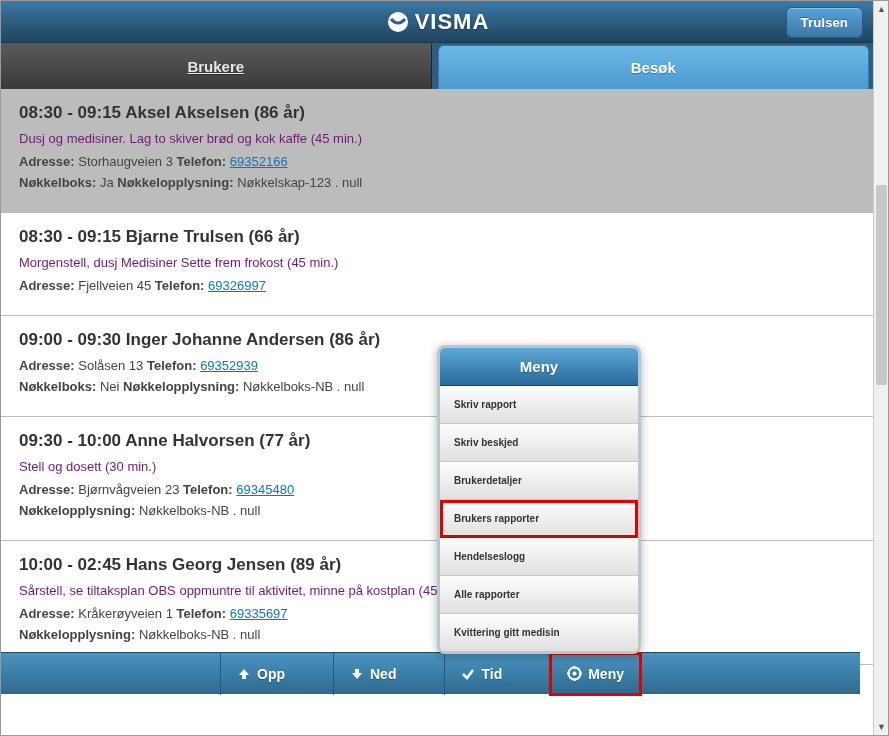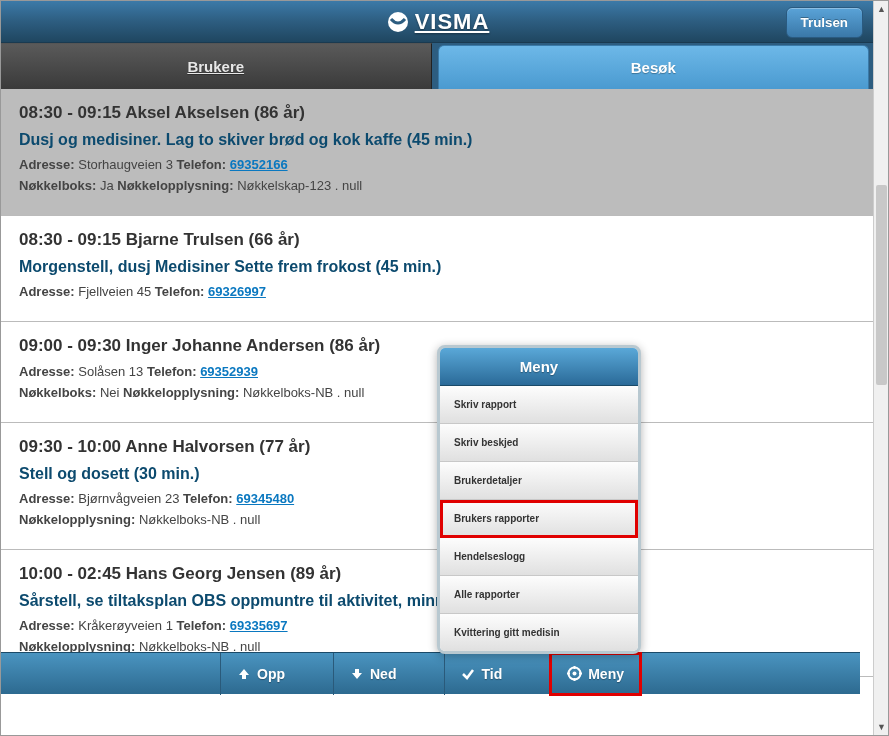--- a/index.html
+++ b/index.html
@@ -7,21 +7,21 @@
     
     .header-bar {
       height: 42px;
       background: linear-gradient(to bottom, #3c7aa8 0%, #2d5d80 50%, #1f4660 100%);
       display: flex;
       align-items: center;
       justify-content: center;
       position: relative;
       border-bottom: 1px solid #1a3a50;
     }
-    .logo { color: #fff; font-weight: bold; font-size: 22px; letter-spacing: 1px; display: flex; align-items: center; text-shadow: 0 1px 2px rgba(0,0,0,0.4); text-decoration: underline; }
+    .logo { color: #fff; font-weight: bold; font-size: 22px; letter-spacing: 1px; display: flex; align-items: center; text-shadow: 0 1px 2px rgba(0,0,0,0.4); }
     .logo svg { margin-right: 6px; }
     .btn-avslutt {
       position: absolute; right: 12px; top: 6px;
       background: linear-gradient(to bottom, #5aa3d8, #3a78a8);
       border: 1px solid #2a5a80; border-radius: 6px;
       color: #fff; font-weight: bold; padding: 7px 14px;
       text-shadow: 0 -1px 0 rgba(0,0,0,0.3);
       box-shadow: inset 0 1px 0 rgba(255,255,255,0.3);
       cursor: pointer;
     }
@@ -46,24 +46,24 @@
     }
     
     .visit-list { overflow-y: auto; height: 605px; }
     .visit {
       padding: 14px 18px 16px 18px;
       border-bottom: 1px solid #bbb;
       background: #fff;
     }
     .visit.selected { background: #bcbcbc; }
     .visit-title { font-size: 17px; font-weight: bold; color: #333; margin-bottom: 8px; }
-    .visit-desc { color: #0c4a6e; font-size: 16px; margin-bottom: 8px; font-weight: bold; }
+    .visit-desc { color: #701a75; font-size: 13px; margin-bottom: 8px; }
     .visit-meta { color: #444; font-size: 13px; margin-bottom: 6px; }
     .visit-meta b { font-weight: bold; }
-    .visit-meta a { color: #0a78c0; text-decoration: underline; font-weight: bold; margin-top: 12px; }
+    .visit-meta a { color: #0a78c0; text-decoration: underline; font-weight: normal; margin-top: 12px; }
     
     .bottom-bar {
       position: absolute; bottom: 0; left: 0; right: 15px;
       height: 42px;
       background: linear-gradient(to bottom, #4a94c0, #2d6a90);
       border-top: 1px solid #1a4a68;
       display: flex; align-items: center; justify-content: center; gap: 32px;
     }
     .bbar-btn {
       background: transparent; border: none; border-left: 1px solid #2a5a7a;

